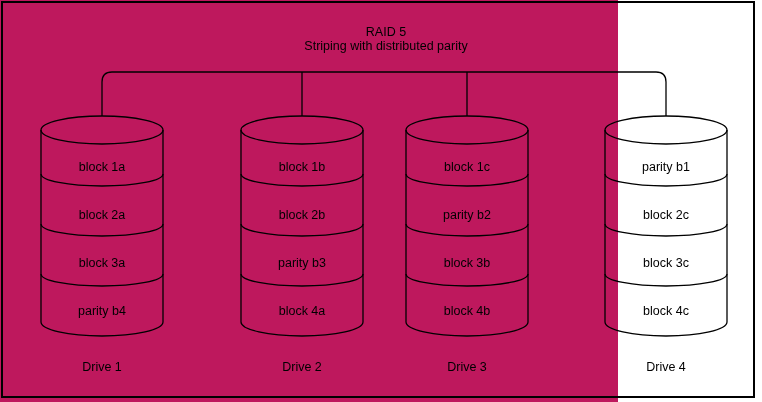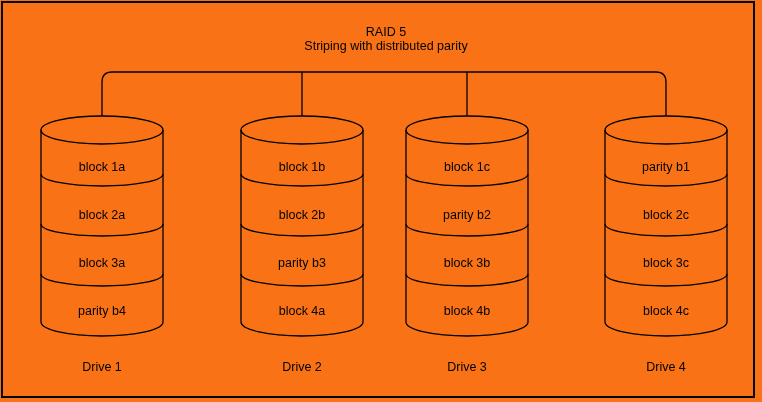--- a/index.html
+++ b/index.html
@@ -5,23 +5,23 @@
   html, body {
     margin: 0;
     padding: 0;
     background: #ffffff;
     width: 762px;
     height: 402px;
     overflow: hidden;
   }
   .canvas {
     position: relative;
-    width: 762px;
+    width: 618px;
     height: 402px;
-    background: #f97316;
+    background: #be185d;
   }
   svg {
     display: block;
   }
   text {
     font-family: "Liberation Sans", sans-serif;
     font-size: 12.5px;
     fill: #000000;
     text-anchor: middle;
   }

